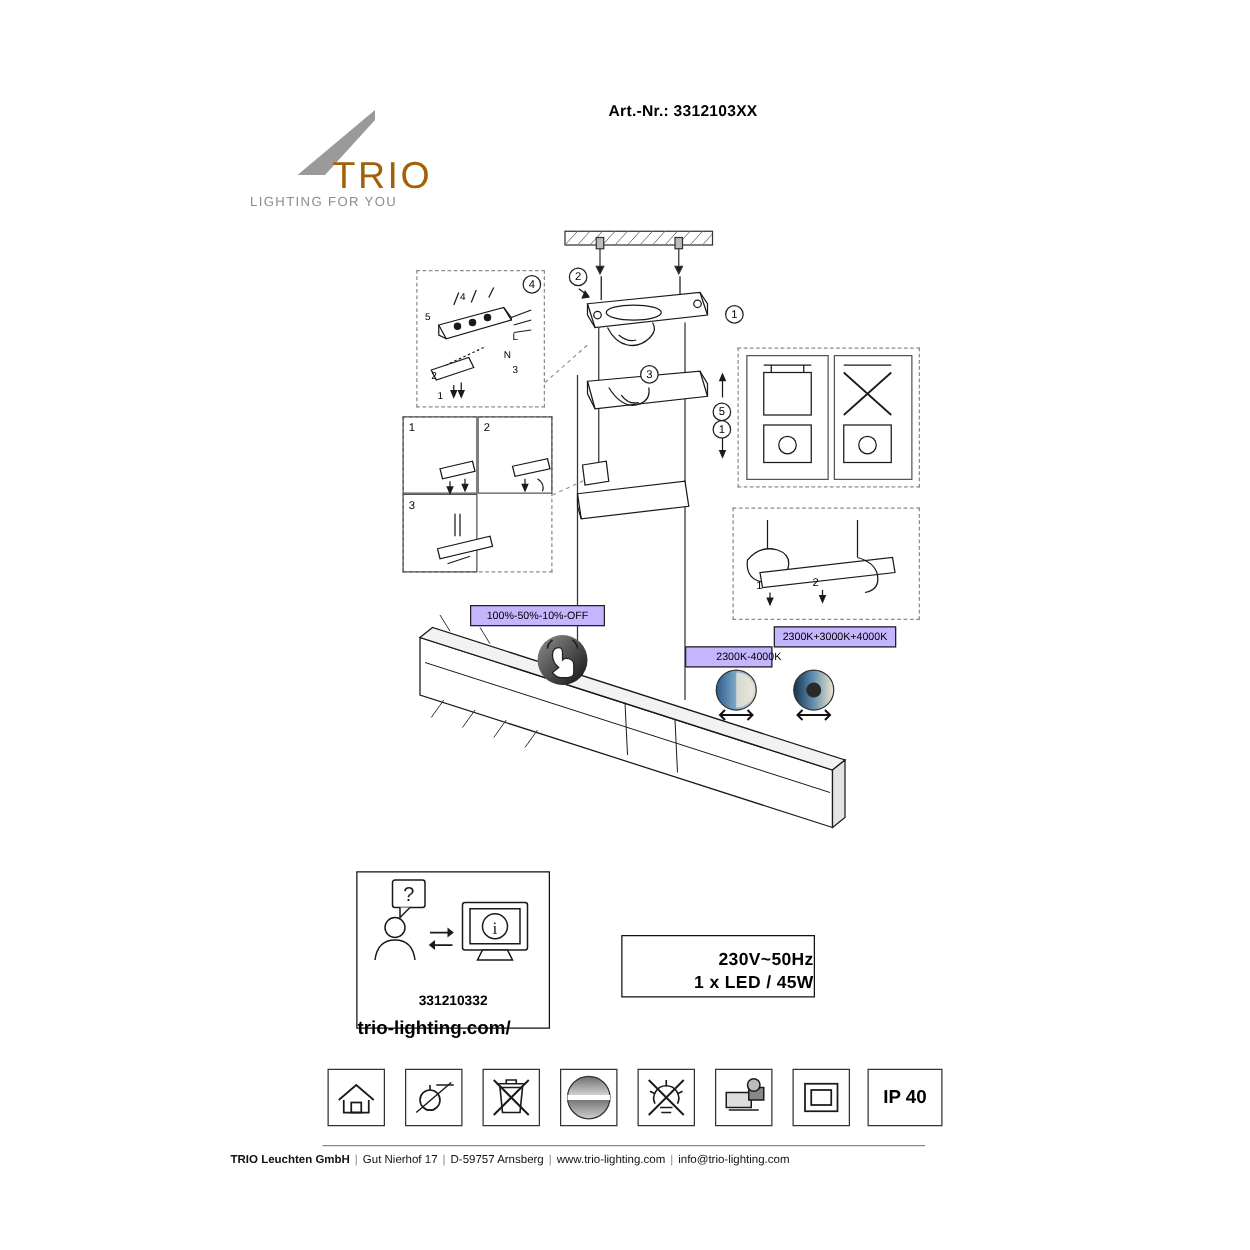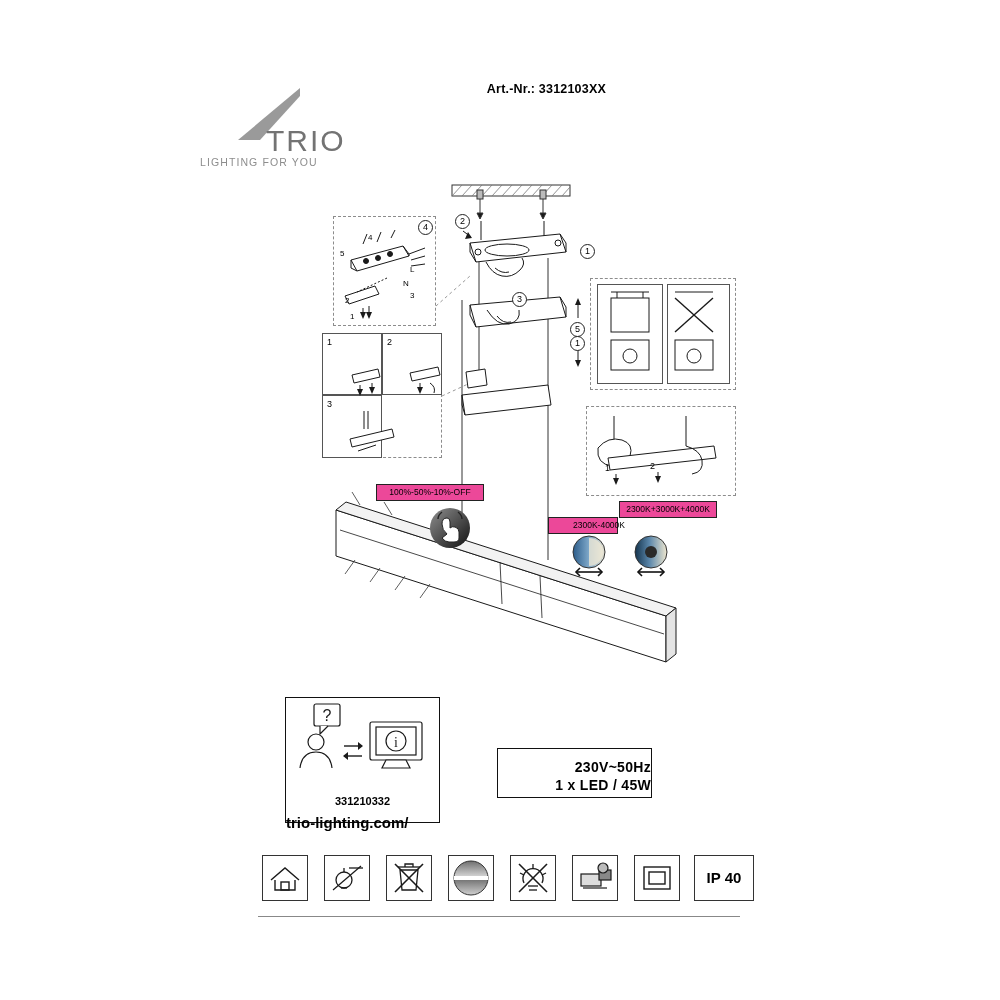--- a/index.html
+++ b/index.html
@@ -52,21 +52,21 @@
     height: 0;
     border-left: 40px solid transparent;
     border-bottom: 44px solid #ffffff;
   }
   #logo-text {
     position: absolute;
     left: 68px;
     top: 36px;
     font-size: 30px;
     letter-spacing: 2px;
-    color: #737373;
+    color: #a16207;
     font-family: "Liberation Sans", sans-serif;
   }
   #logo-sub {
     position: absolute;
     left: 2px;
     top: 68px;
     font-size: 10.5px;
     letter-spacing: 1.1px;
     color: #8d8d8d;
   }
@@ -78,21 +78,21 @@
   }
   .thinbox {
     border: 1px solid #555;
     box-sizing: border-box;
   }
   .label-box {
     border: 1px solid #222;
     box-sizing: border-box;
     font-size: 8.5px;
     text-align: center;
-    background: #ec4899;
+    background: #c4b5fd;
     line-height: 1;
     padding: 3px 4px;
     white-space: nowrap;
   }
   .circ-num {
     border: 1px solid #222;
     border-radius: 50%;
     width: 13px;
     height: 13px;
     font-size: 9px;
@@ -593,14 +593,17 @@
           <rect x="9" y="11" width="26" height="22"></rect>
           <rect x="14" y="16" width="16" height="12"></rect>
         </g>
       </svg>
     </div>
 
     <div id="ip-badge">IP 40</div>
   </div>
 
   <div class="abs" id="footer-line"></div>
+  <div class="abs" id="footer">
+    <b>TRIO Leuchten GmbH</b><span class="sep">|</span><span>Gut Nierhof 17</span><span class="sep">|</span><span>D-59757 Arnsberg</span><span class="sep">|</span><span>www.trio-lighting.com</span><span class="sep">|</span><span>info@trio-lighting.com</span>
+  </div>
 
 </div>
 
 </body></html>

